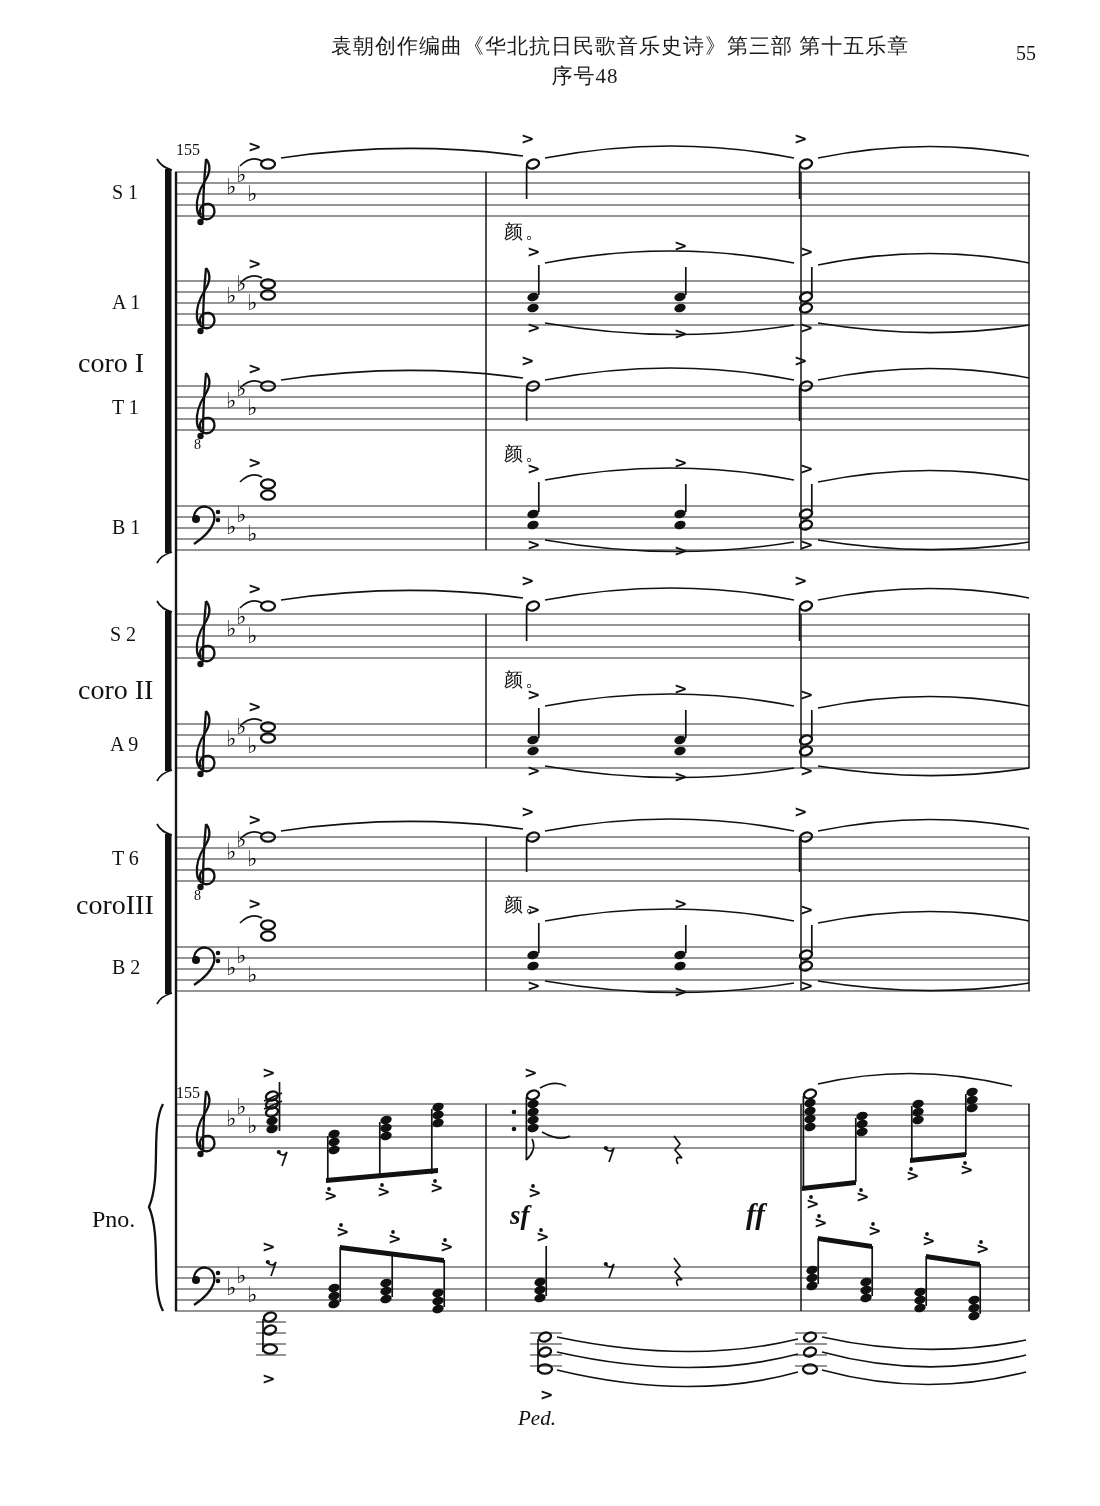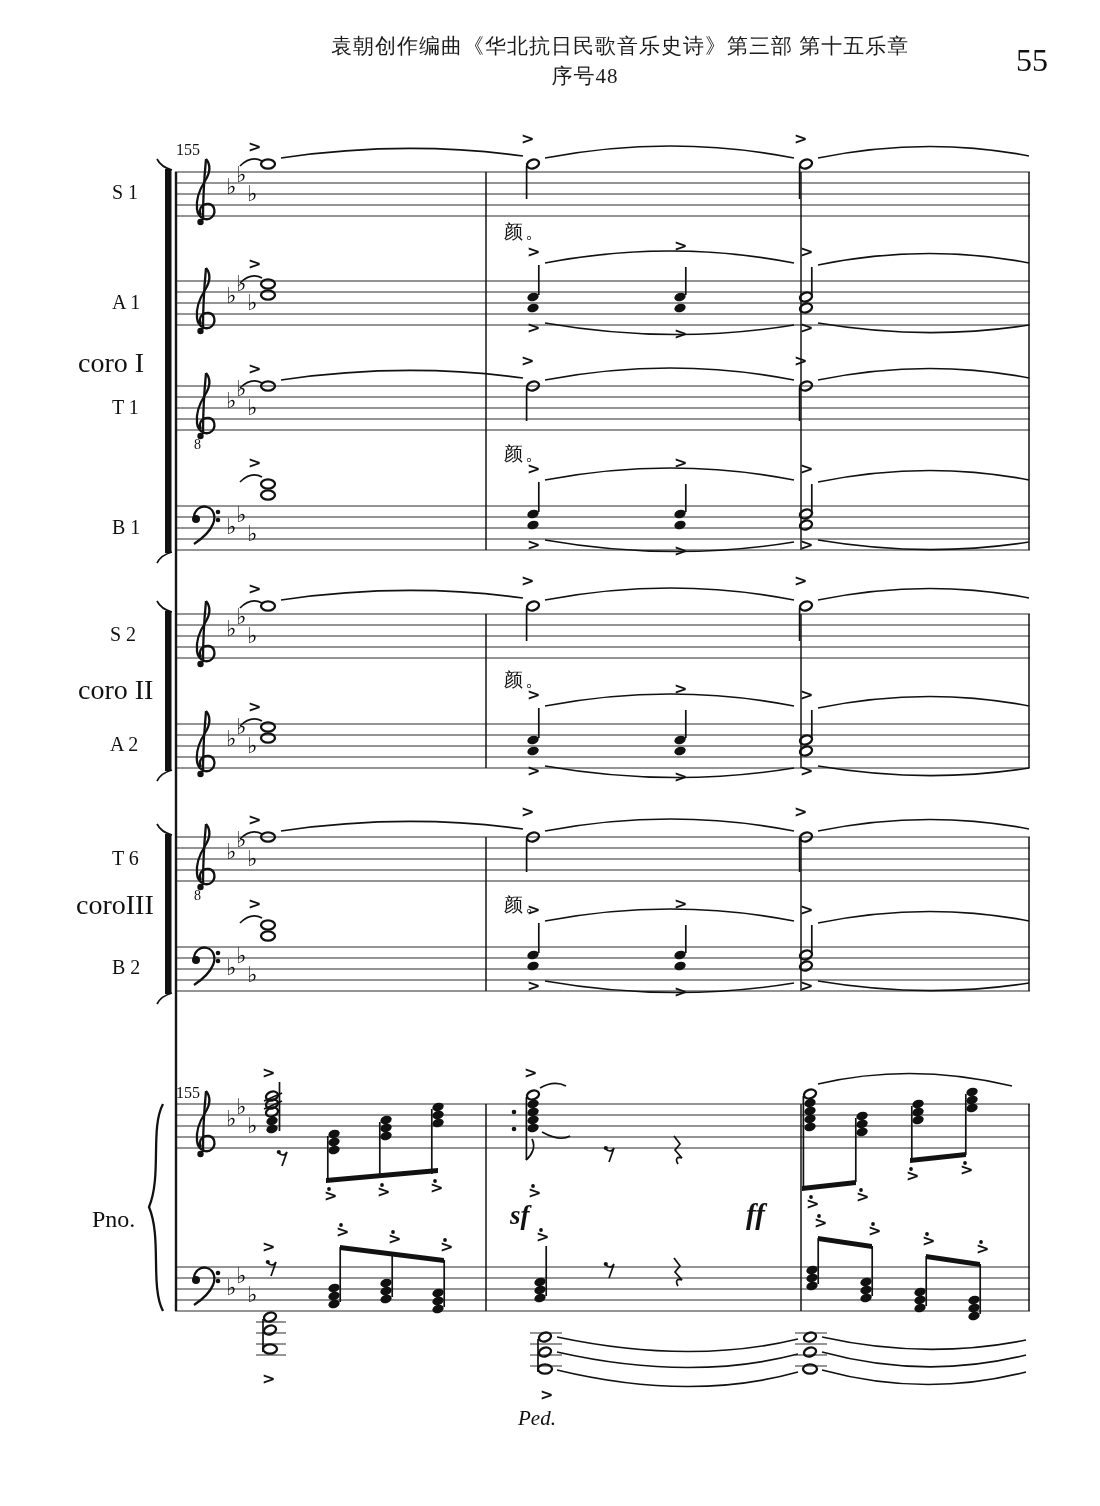--- a/index.html
+++ b/index.html
@@ -1,21 +1,21 @@
 <!DOCTYPE html>
 <html><head>
 <meta charset="utf-8">
 <style>
   html,body{margin:0;padding:0}
   body{width:1100px;height:1506px;background:#ffffff;position:relative;overflow:hidden;
        font-family:"Liberation Serif","DejaVu Serif",serif;color:#111}
   .abs{position:absolute;white-space:nowrap}
   .hdr{width:100%;text-align:center;font-size:21px;letter-spacing:1px;color:#1c1c1c}
   .hdr2{display:flex;justify-content:center;gap:52px}
-  .pgnum{font-size:32px}
+  .pgnum{font-size:20px}
   .lbl{font-size:20px}
   .grp{font-size:28px}
   .mnum{font-size:16px}
   .lyr{font-size:19px;letter-spacing:2px}
   .dyn{font-style:italic;font-weight:bold}
   .ped{font-style:italic;font-weight:normal;font-size:21px}
   .o8{font-size:14px}
   svg#score{position:absolute;left:0;top:0}
   .sl{stroke:#2a2a2a;stroke-width:1.1}
   .bl{stroke:#161616;stroke-width:1.5}
@@ -404,21 +404,21 @@
 <div class="abs mnum" style="left:176px;top:1084px">155</div>
 
 <div class="abs lbl" style="left:112px;top:181px">S 1</div>
 <div class="abs lbl" style="left:112px;top:291px">A 1</div>
 <div class="abs grp" style="left:78px;top:347px">coro I</div>
 <div class="abs lbl" style="left:112px;top:396px">T 1</div>
 <div class="abs o8" style="left:194px;top:437px">8</div>
 <div class="abs lbl" style="left:112px;top:516px">B 1</div>
 <div class="abs lbl" style="left:110px;top:623px">S 2</div>
 <div class="abs grp" style="left:78px;top:674px">coro II</div>
-<div class="abs lbl" style="left:110px;top:733px">A 2</div>
+<div class="abs lbl" style="left:110px;top:733px">A 9</div>
 <div class="abs lbl" style="left:112px;top:847px">T 6</div>
 <div class="abs o8" style="left:194px;top:888px">8</div>
 <div class="abs grp" style="left:76px;top:889px">coroIII</div>
 <div class="abs lbl" style="left:112px;top:956px">B 2</div>
 <div class="abs" style="left:92px;top:1206px;font-size:24px">Pno.</div>
 
 <div class="abs lyr" style="left:504px;top:219px">颜。</div>
 <div class="abs lyr" style="left:504px;top:441px">颜。</div>
 <div class="abs lyr" style="left:504px;top:667px">颜。</div>
 <div class="abs lyr" style="left:504px;top:892px">颜。</div>

